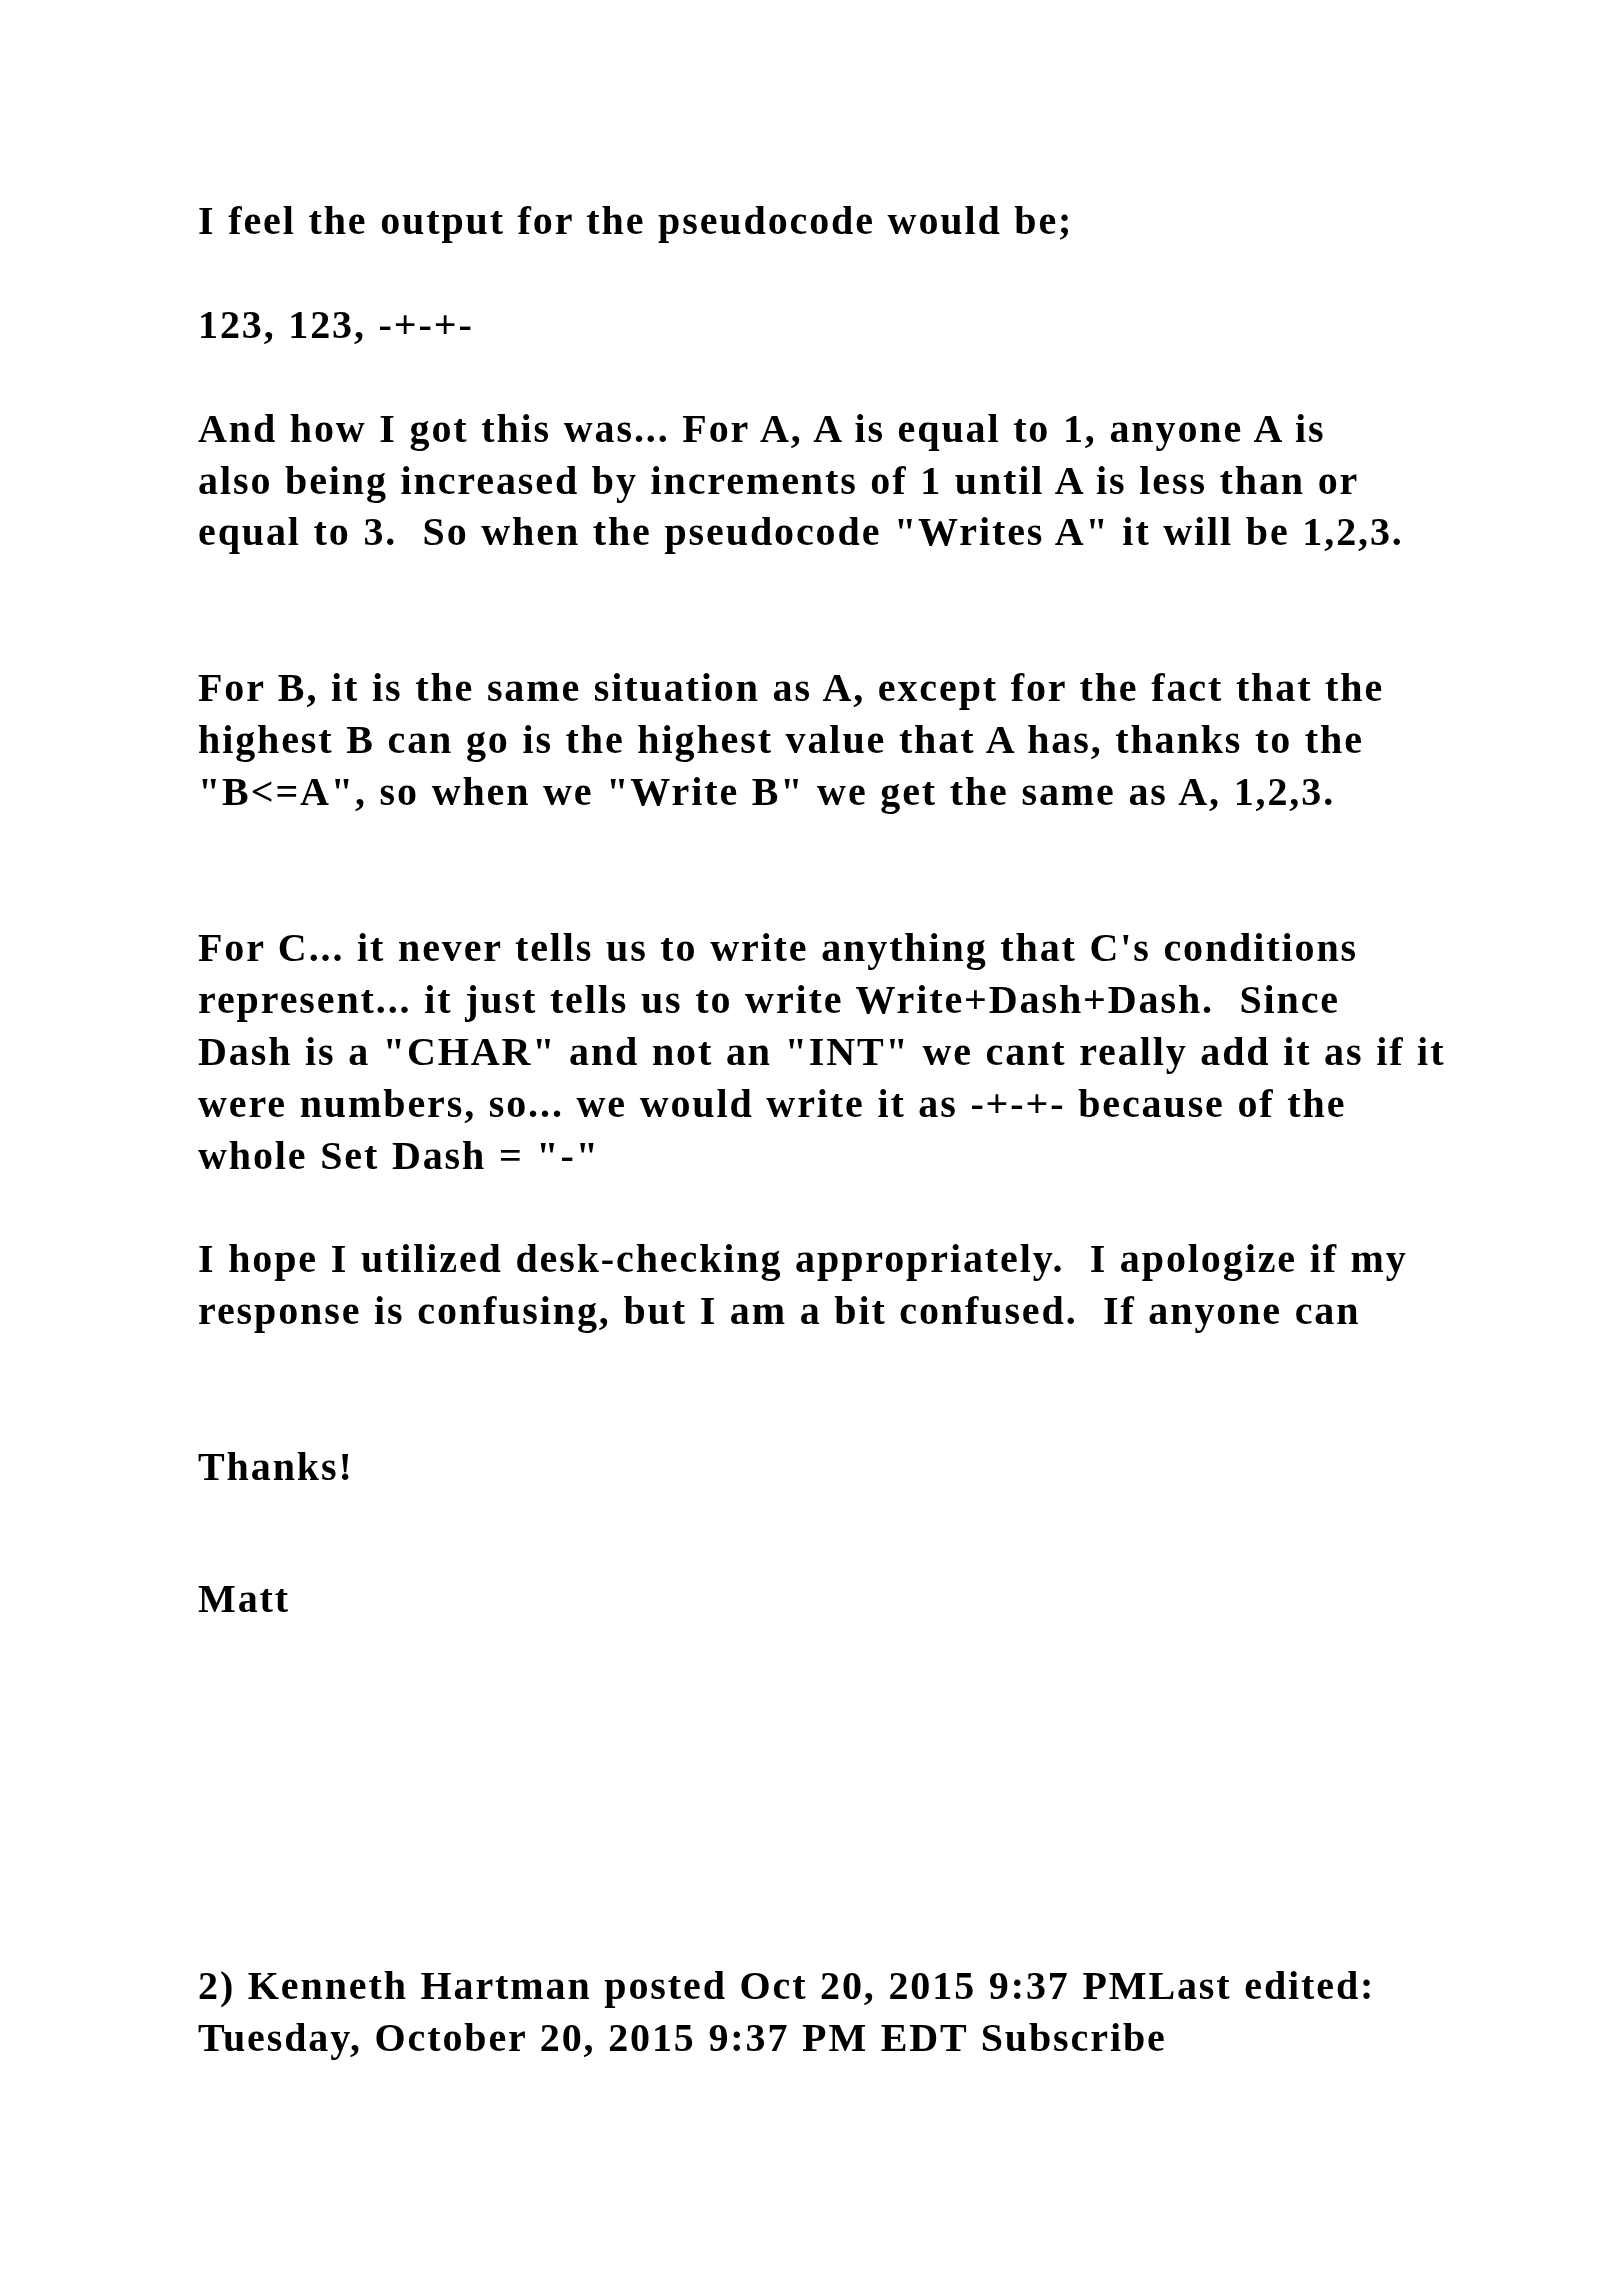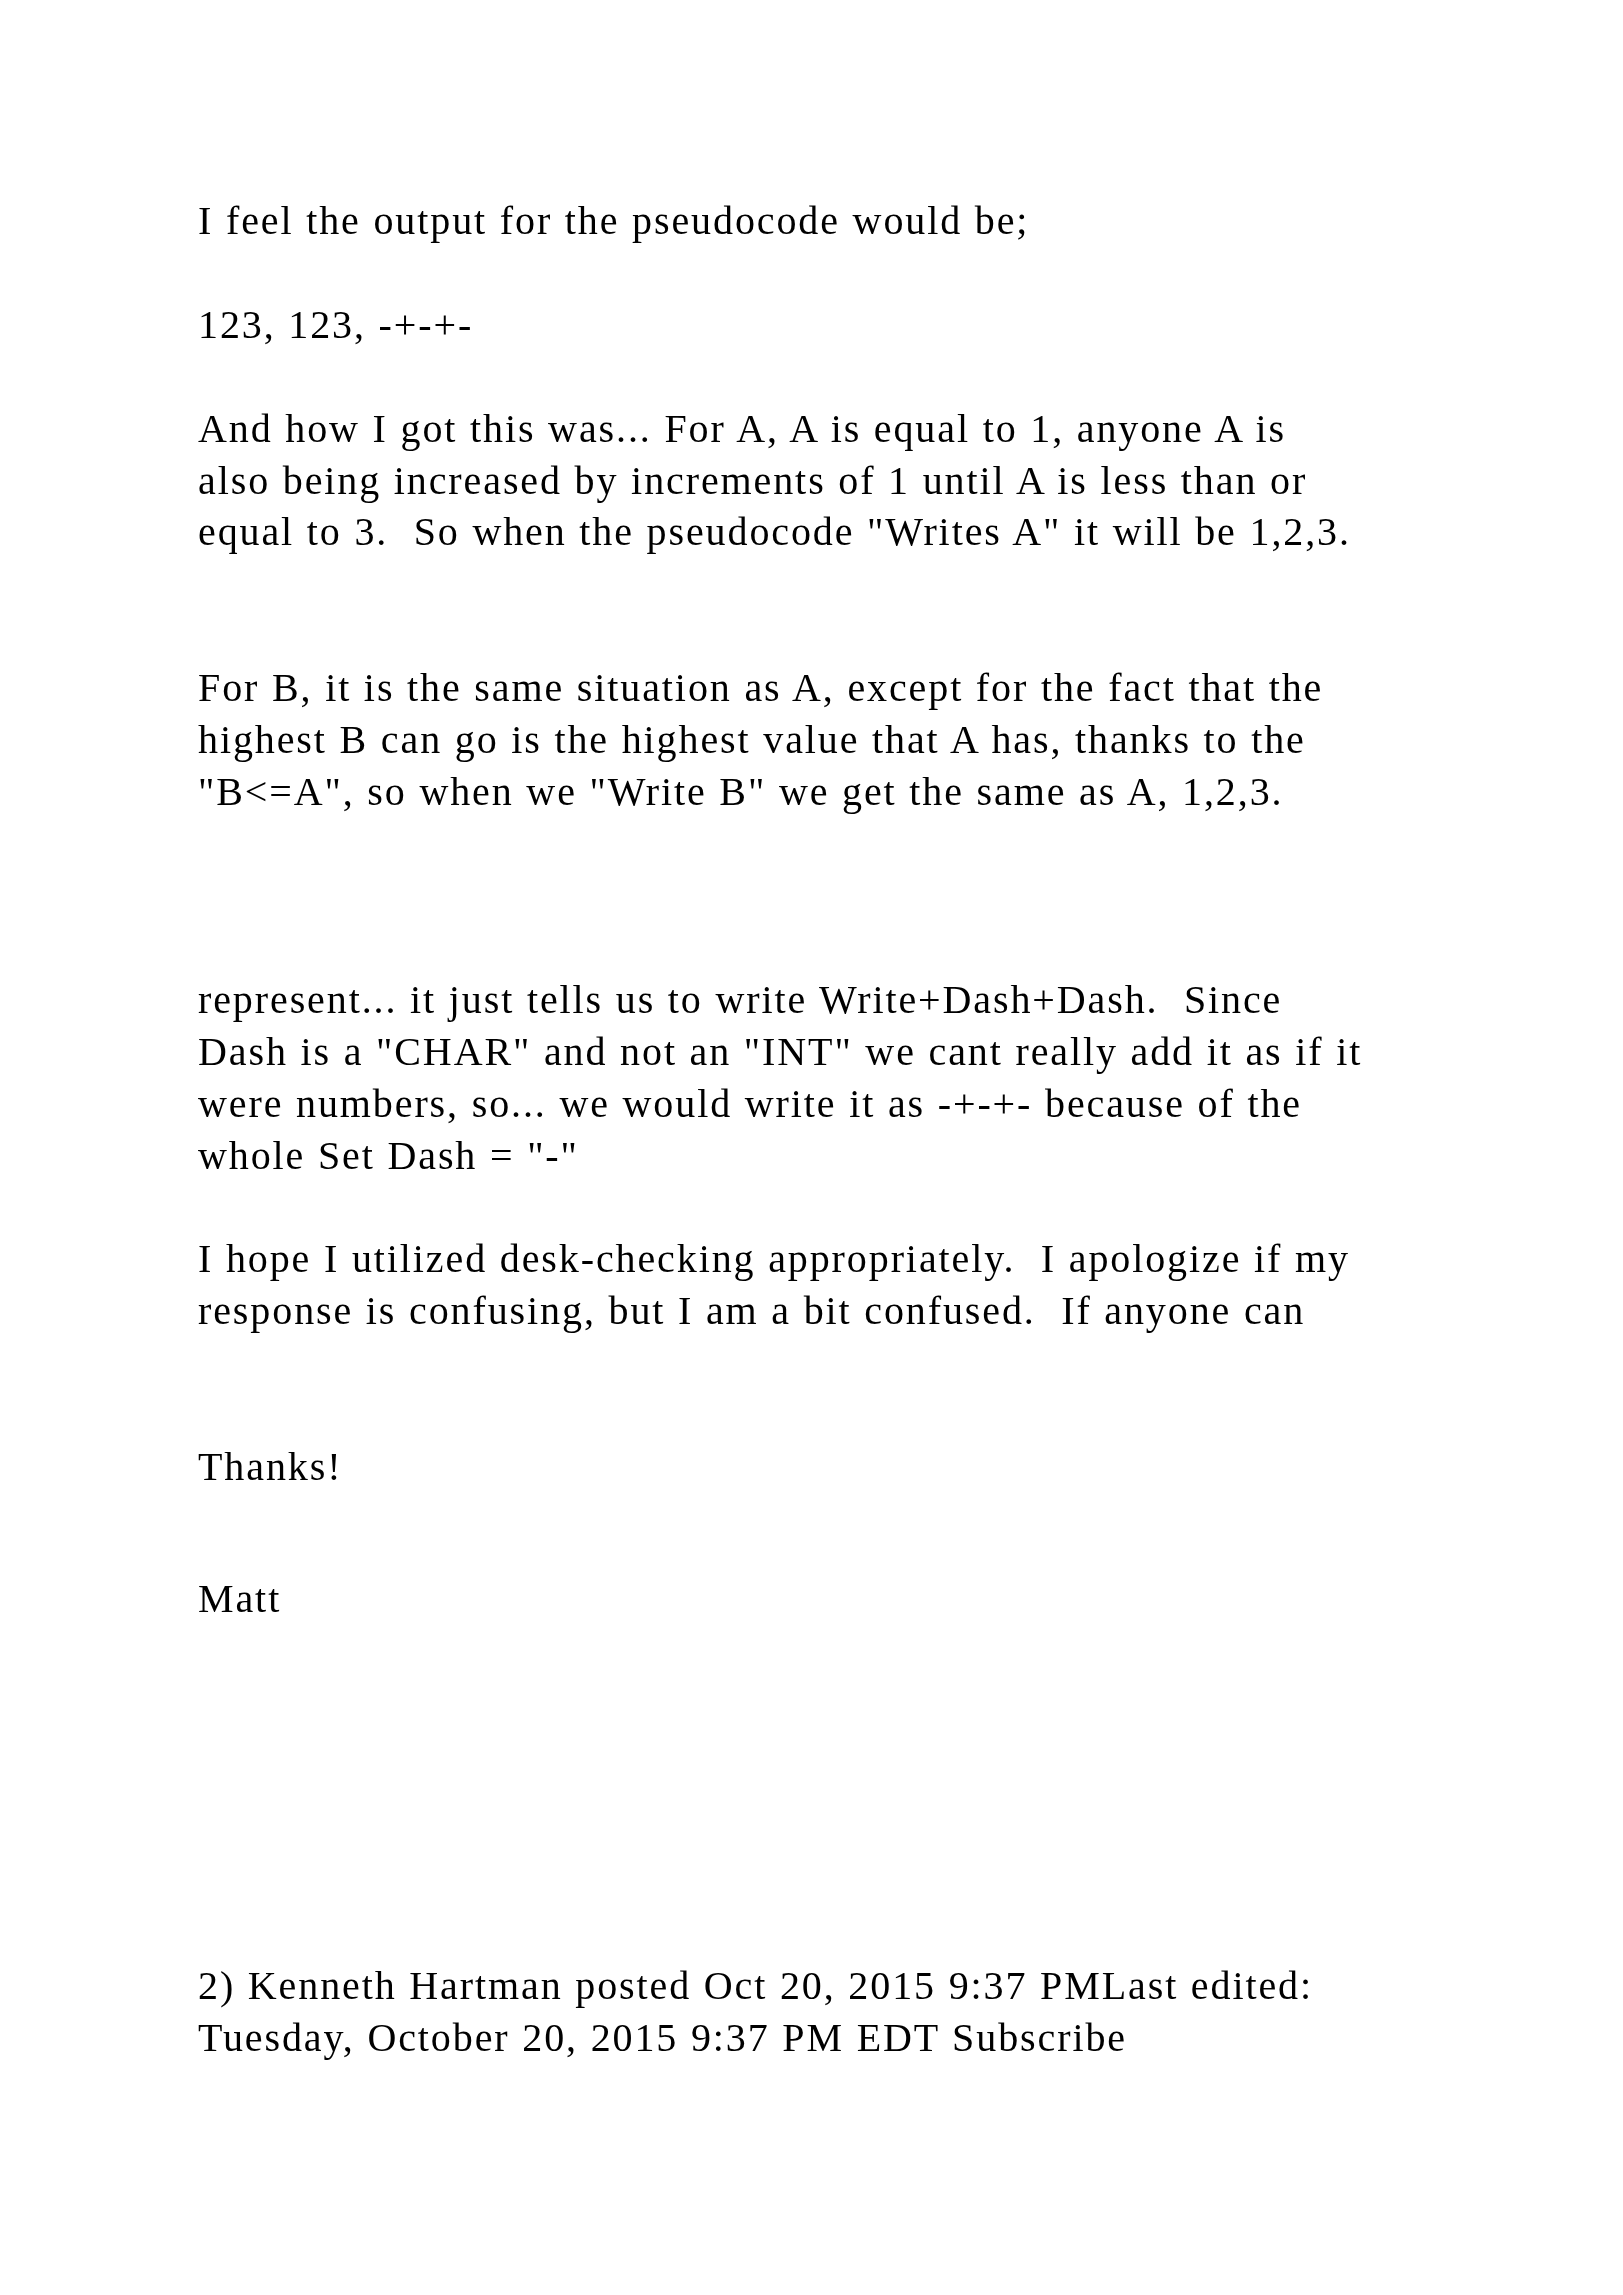--- a/index.html
+++ b/index.html
@@ -13,20 +13,21 @@
       position: relative;
       overflow: hidden;
     }
     .page {
       position: absolute;
       left: 0;
       top: 0;
       width: 1623px;
       height: 2295px;
       background: #ffffff;
+      font-weight: bold;
     }
     .line {
       position: absolute;
       left: 198px;
       height: 52px;
       line-height: 52px;
       font-family: "Liberation Serif", "DejaVu Serif", serif;
       font-size: 40px;
       letter-spacing: 1.9px;
       word-spacing: 0.8px;
@@ -44,20 +45,21 @@
   <div class="line" style="top:299px;">123, 123, -+-+-</div>
 
   <div class="line" style="top:403px;">And how I got this was... For A, A is equal to 1, anyone A is</div>
   <div class="line" style="top:455px;">also being increased by increments of 1 until A is less than or</div>
   <div class="line" style="top:506px;">equal to 3.  So when the pseudocode "Writes A" it will be 1,2,3.</div>
 
   <div class="line" style="top:662px;">For B, it is the same situation as A, except for the fact that the</div>
   <div class="line" style="top:714px;">highest B can go is the highest value that A has, thanks to the</div>
   <div class="line" style="top:766px;">"B&lt;=A", so when we "Write B" we get the same as A, 1,2,3.</div>
 
+  <div class="line" style="top:922px;">For C... it never tells us to write anything that C's conditions</div>
   <div class="line" style="top:974px;">represent... it just tells us to write Write+Dash+Dash.  Since</div>
   <div class="line" style="top:1026px;">Dash is a "CHAR" and not an "INT" we cant really add it as if it</div>
   <div class="line" style="top:1078px;">were numbers, so... we would write it as -+-+- because of the</div>
   <div class="line" style="top:1130px;">whole Set Dash = "-"</div>
 
   <div class="line" style="top:1233px;">I hope I utilized desk-checking appropriately.  I apologize if my</div>
   <div class="line" style="top:1285px;">response is confusing, but I am a bit confused.  If anyone can</div>
 
   <div class="line" style="top:1441px;">Thanks!</div>
 

